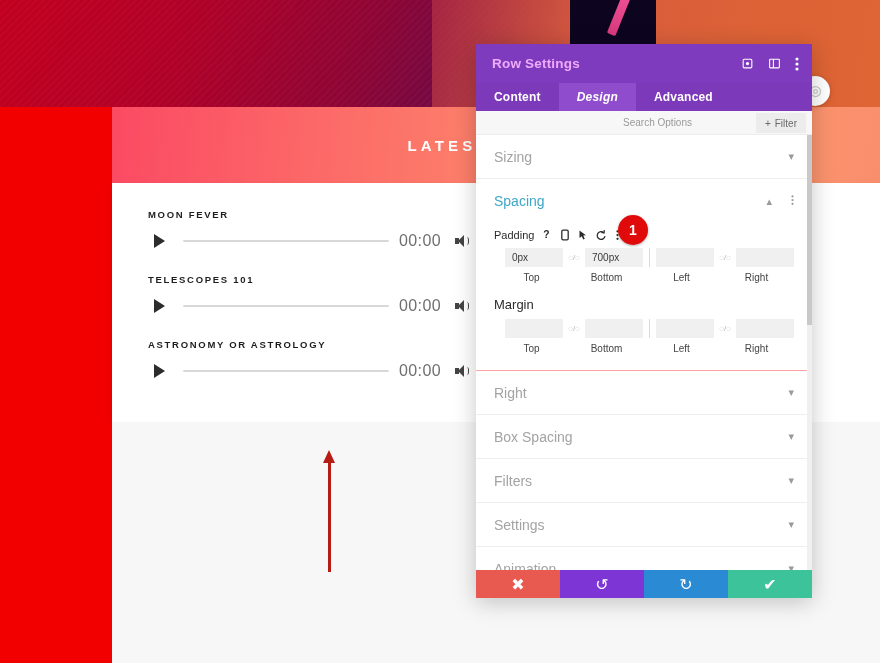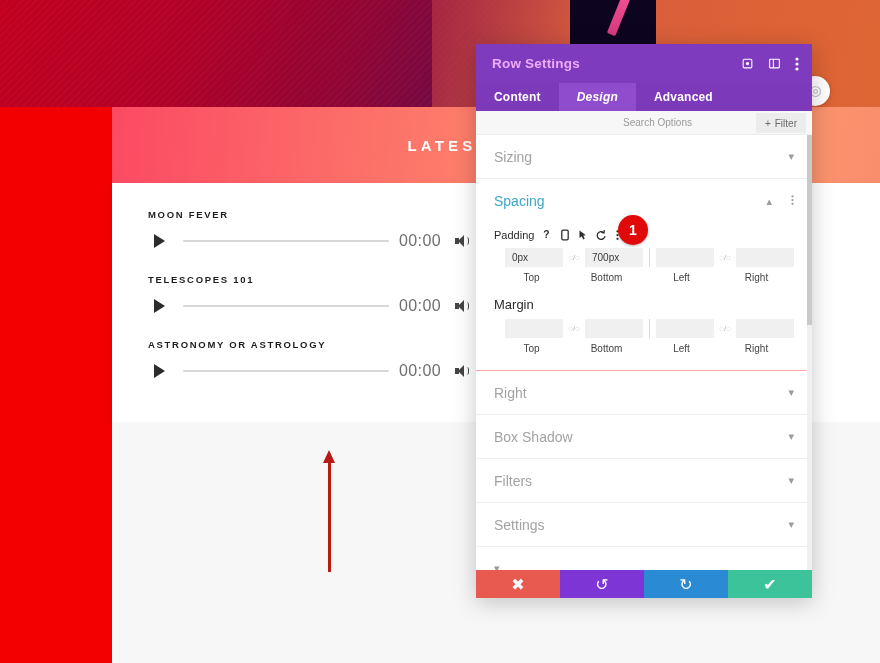--- a/index.html
+++ b/index.html
@@ -426,32 +426,33 @@
           <span>Left</span>
           <span>Right</span>
         </div>
       </div>
 
       <div class="accordion">
         <div class="acc-title">Right</div>
         <div class="chev">▾</div>
       </div>
       <div class="accordion">
-        <div class="acc-title">Box Shadow</div>
+        <div class="acc-title">Box Spacing</div>
         <div class="chev">▾</div>
       </div>
       <div class="accordion">
         <div class="acc-title">Filters</div>
         <div class="chev">▾</div>
       </div>
       <div class="accordion">
         <div class="acc-title">Settings</div>
         <div class="chev">▾</div>
       </div>
       <div class="accordion">
+        <div class="acc-title">Animation</div>
         <div class="chev">▾</div>
       </div>
 
     </div>
 
     <div class="panel-footer">
       <div class="foot-btn" style="background:#e8594f">✖</div>
       <div class="foot-btn" style="background:#7e35d6">↺</div>
       <div class="foot-btn" style="background:#2a8ad4">↻</div>
       <div class="foot-btn" style="background:#3dc39a">✔</div>

